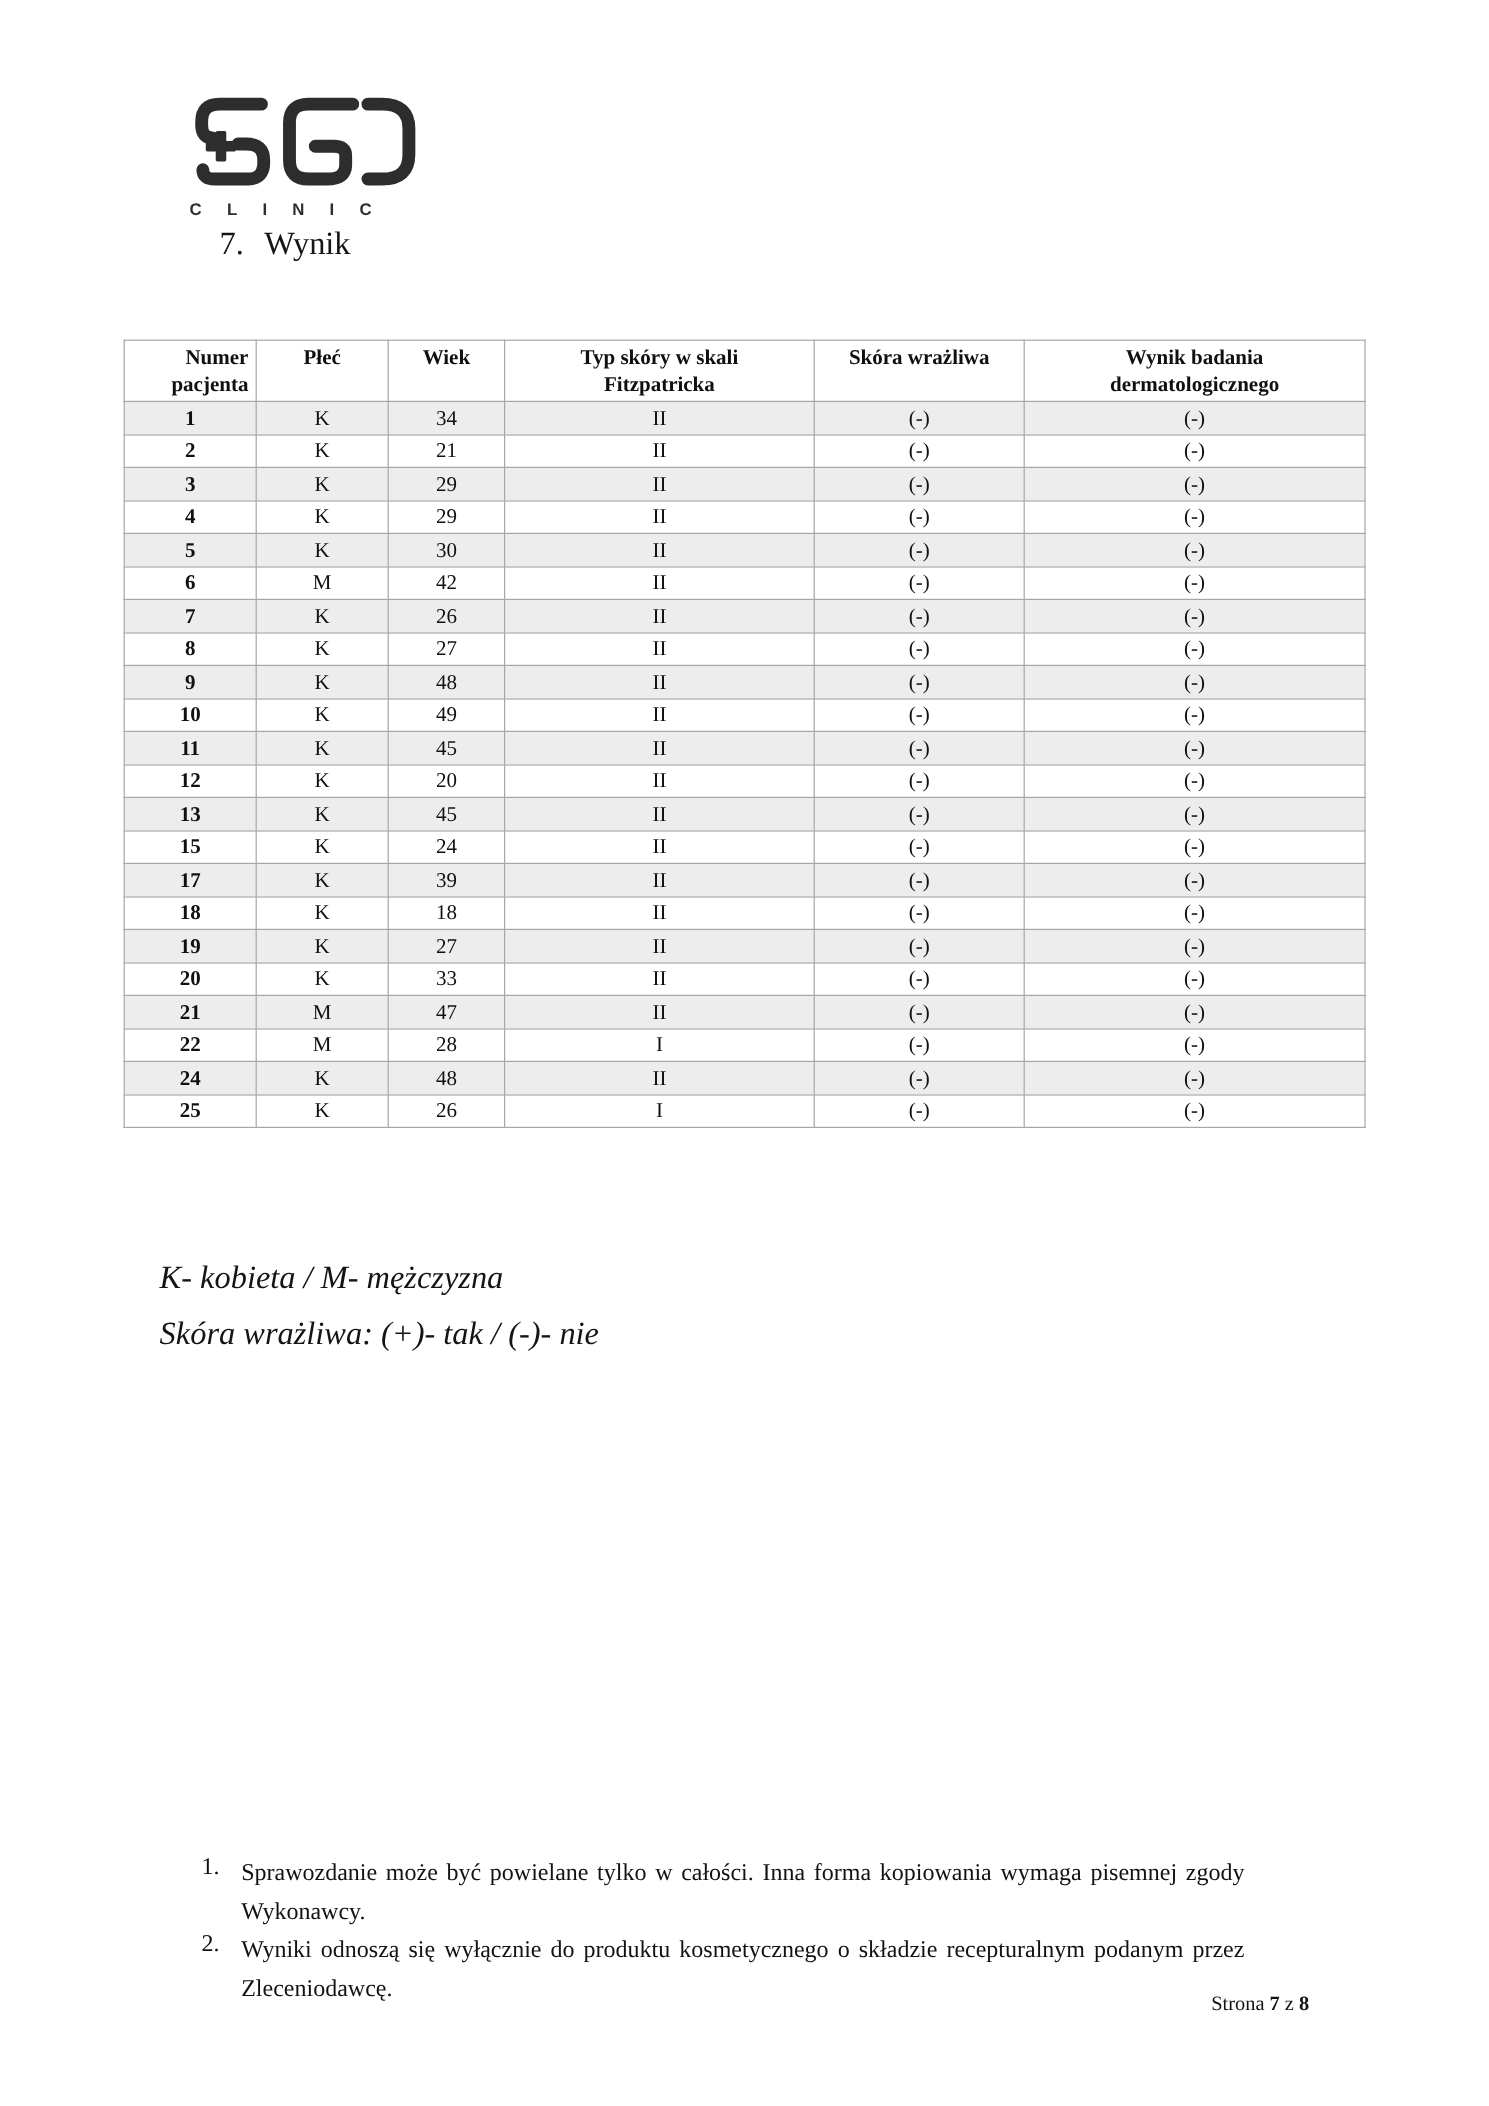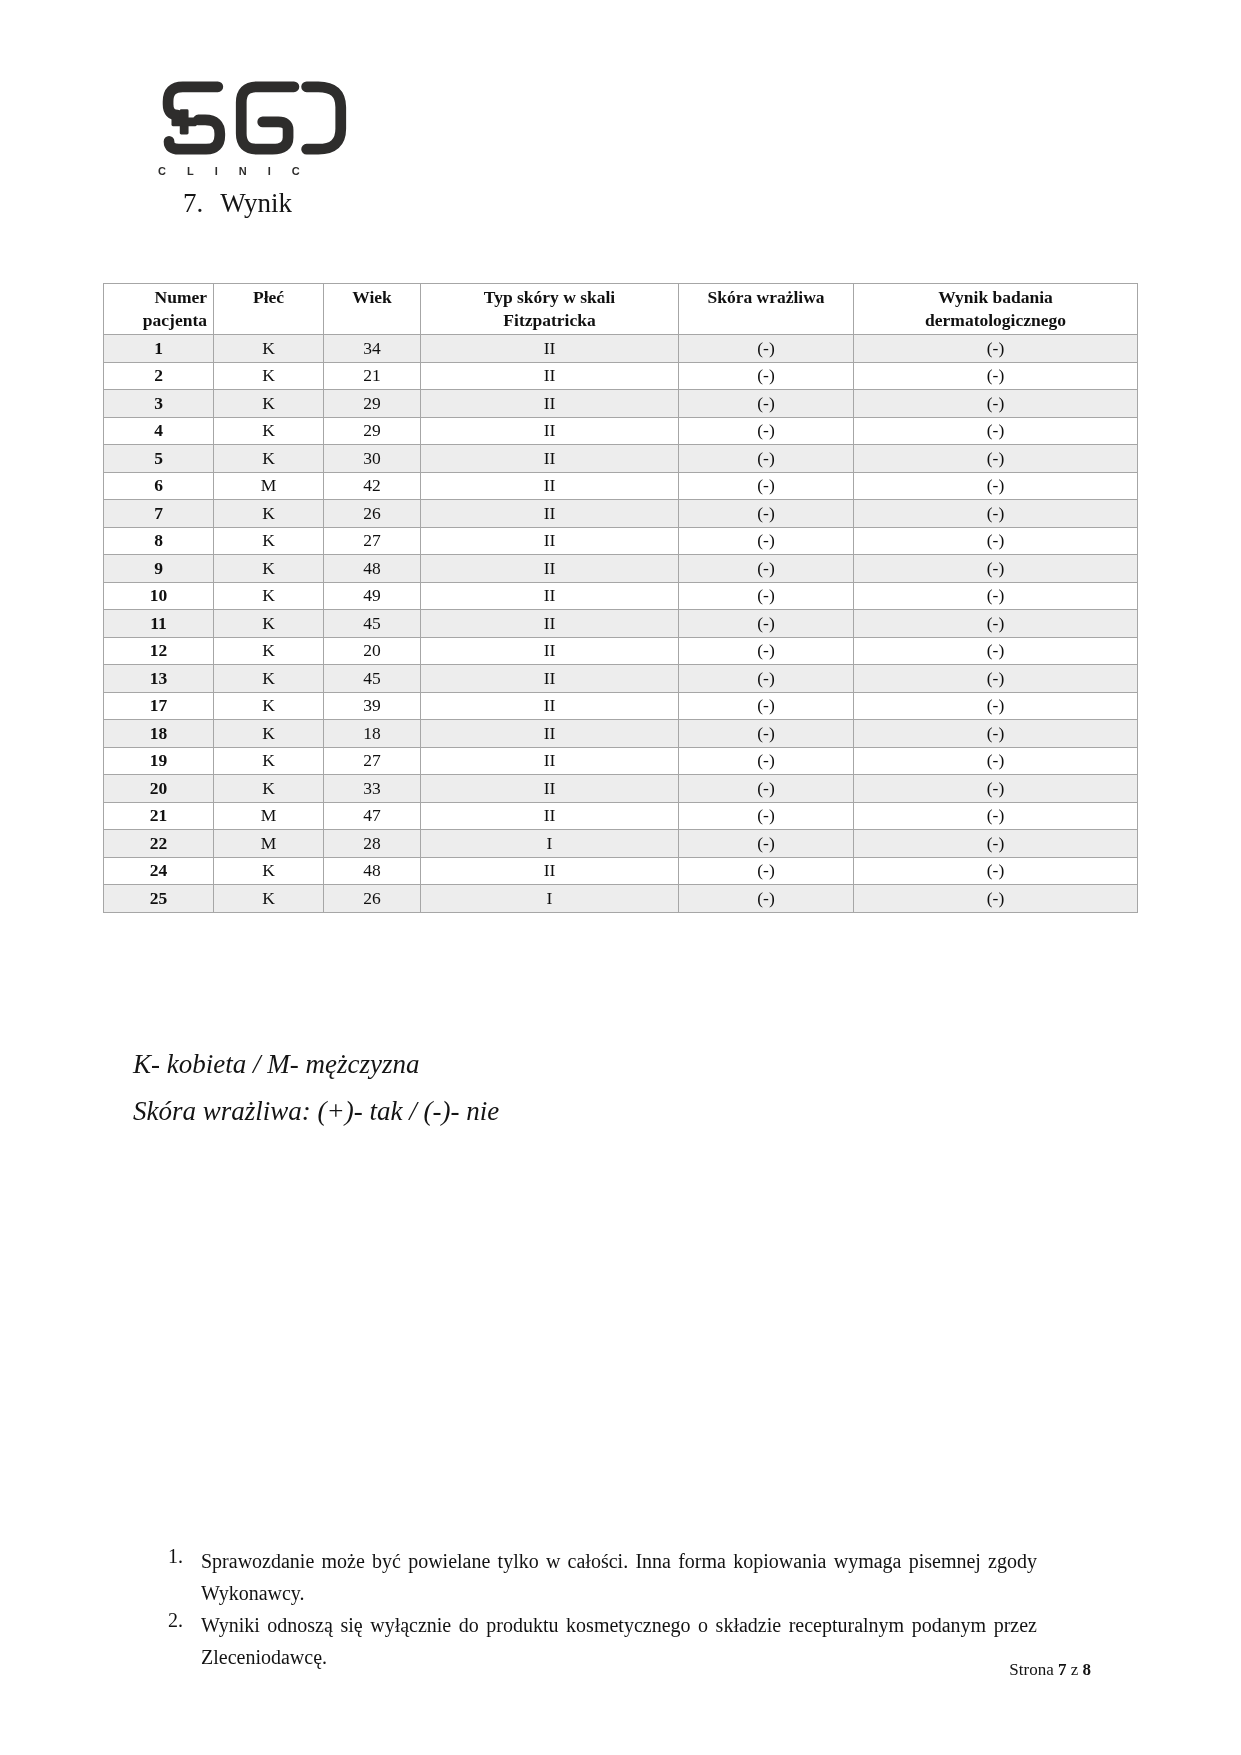--- a/index.html
+++ b/index.html
@@ -10,21 +10,21 @@
     background:#ffffff;
     font-family:"Liberation Serif", serif;
     color:#141414;
     overflow:hidden;
   }
   
   .logo{position:absolute;left:155px;top:78px;width:200px;}
   .logo-sub{
     margin-top:3px;
     font-family:"Liberation Sans", sans-serif;
-    font-weight:bold;font-size:11px;
+    font-weight:bold;font-size:14px;
     letter-spacing:21px;color:#2e2d2c;
     padding-left:3px;white-space:nowrap;
   }
   
   .heading{
     position:absolute;left:183px;top:188px;
     font-size:27px;display:flex;gap:17px;color:#161616;
   }
   
   table.results{
@@ -206,20 +206,28 @@
         </tr>
         <tr>
           <td class="col0">13</td>
           <td class="col1">K</td>
           <td class="col2">45</td>
           <td class="col3">II</td>
           <td class="col4">(-)</td>
           <td class="col5">(-)</td>
         </tr>
         <tr>
+          <td class="col0">15</td>
+          <td class="col1">K</td>
+          <td class="col2">24</td>
+          <td class="col3">II</td>
+          <td class="col4">(-)</td>
+          <td class="col5">(-)</td>
+        </tr>
+        <tr>
           <td class="col0">17</td>
           <td class="col1">K</td>
           <td class="col2">39</td>
           <td class="col3">II</td>
           <td class="col4">(-)</td>
           <td class="col5">(-)</td>
         </tr>
         <tr>
           <td class="col0">18</td>
           <td class="col1">K</td>

